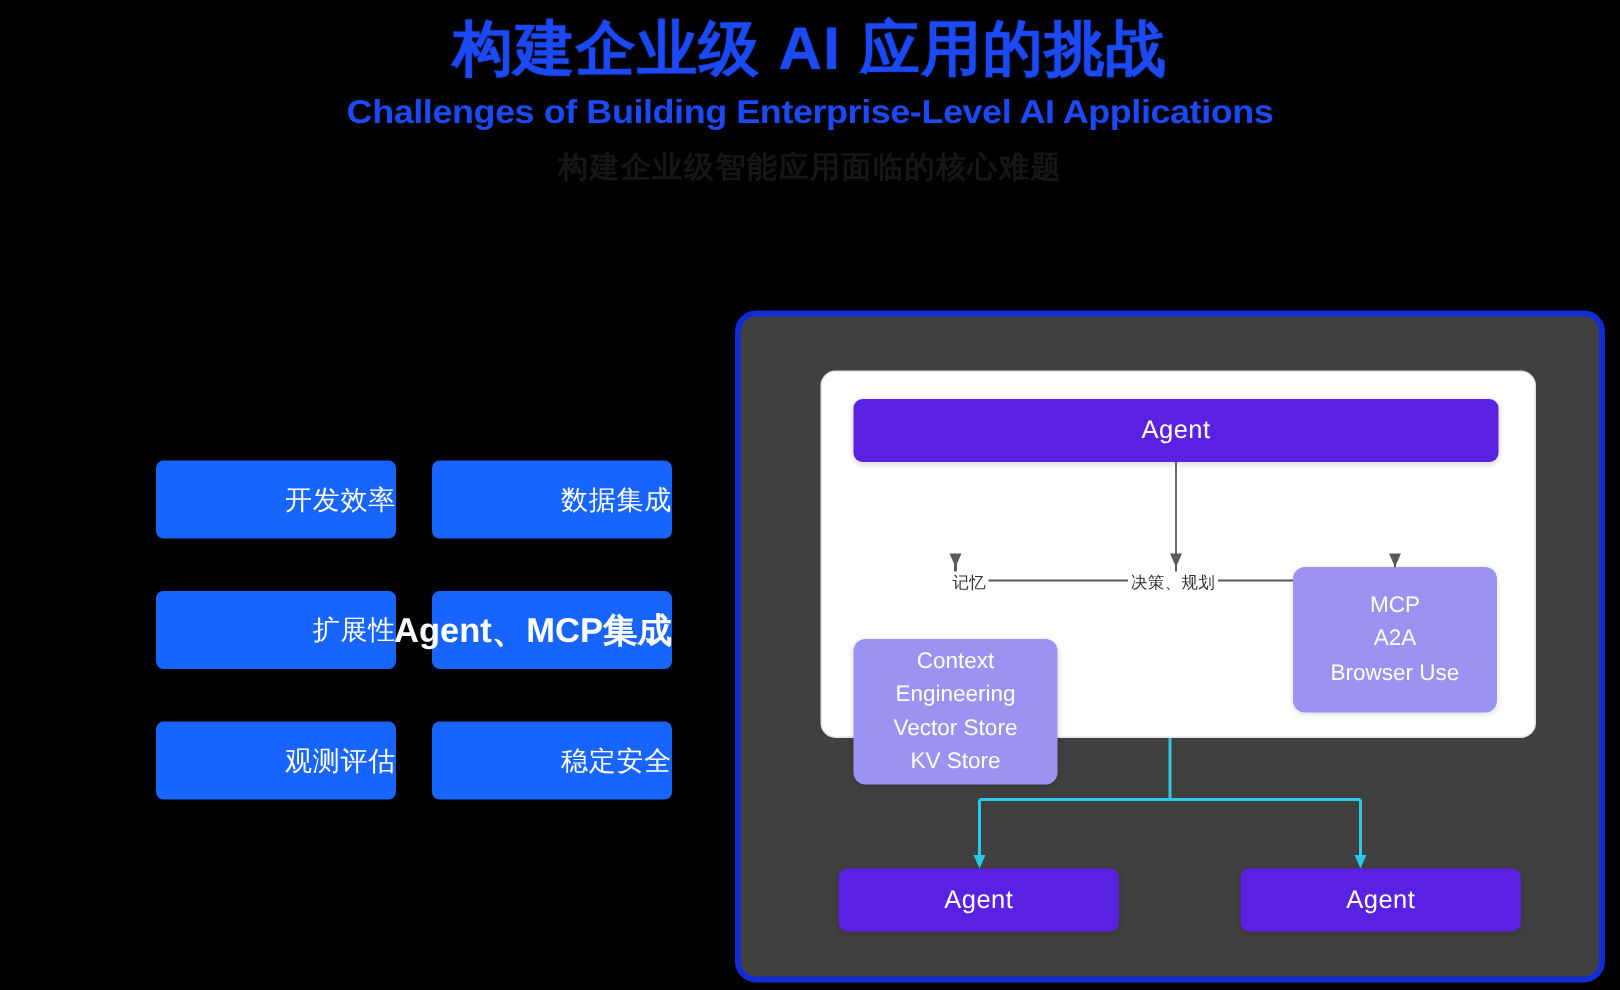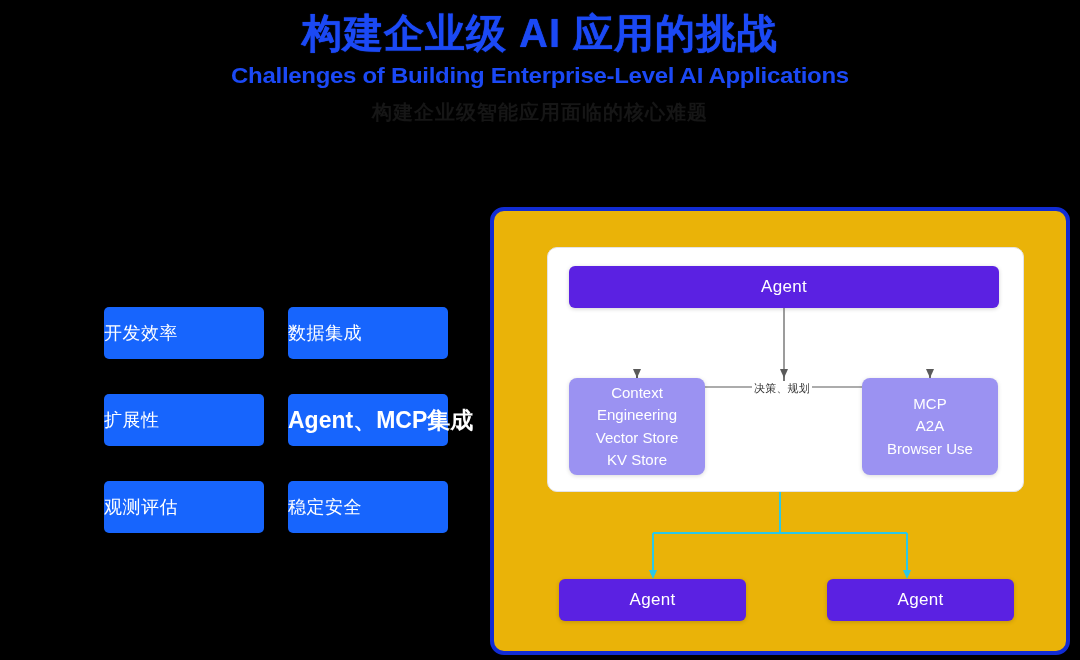--- a/index.html
+++ b/index.html
@@ -65,40 +65,40 @@
     grid-column-gap: 24px;
     grid-row-gap: 35px;
   }
   .pill {
     height: 52px;
     border-radius: 5px;
     background: #1765FD;
     color: #ffffff;
     display: flex;
     align-items: center;
-    justify-content: flex-start;
+    justify-content: flex-end;
     font-size: 18px;
     font-weight: 500;
     letter-spacing: 0.5px;
     white-space: nowrap;
     box-shadow: 0 1px 3px rgba(0,0,0,0.35);
   }
   .pill.wide-text { font-size: 23px; letter-spacing: 0; font-weight: bold; }
 
   
   #diagram-panel {
     position: absolute;
     left: 490px;
     top: 207px;
     width: 580px;
     height: 448px;
     box-sizing: border-box;
     border: 4px solid #112CD4;
     border-radius: 14px;
-    background: #eab308;
+    background: #404040;
     overflow: hidden;
   }
   #inner-card {
     position: absolute;
     left: 53px;
     top: 36px;
     width: 477px;
     height: 245px;
     box-sizing: border-box;
     border: 1px solid #e3e3e6;
@@ -131,21 +131,21 @@
     color: #ffffff;
     display: flex;
     flex-direction: column;
     align-items: center;
     justify-content: center;
     font-size: 15px;
     line-height: 1.47;
     text-align: center;
     box-shadow: 0 1px 4px rgba(0,0,0,0.15);
   }
-  #cap-card-memory  { left: 21px; }
+  #cap-card-memory  { left: 21px; margin-top: 48px; }
   #cap-card-reason  { left: 167px; }
   #cap-card-tools   { left: 314px; }
 
   
   .conn-svg {
     position: absolute;
     left: 0;
     top: 0;
     pointer-events: none;
   }

